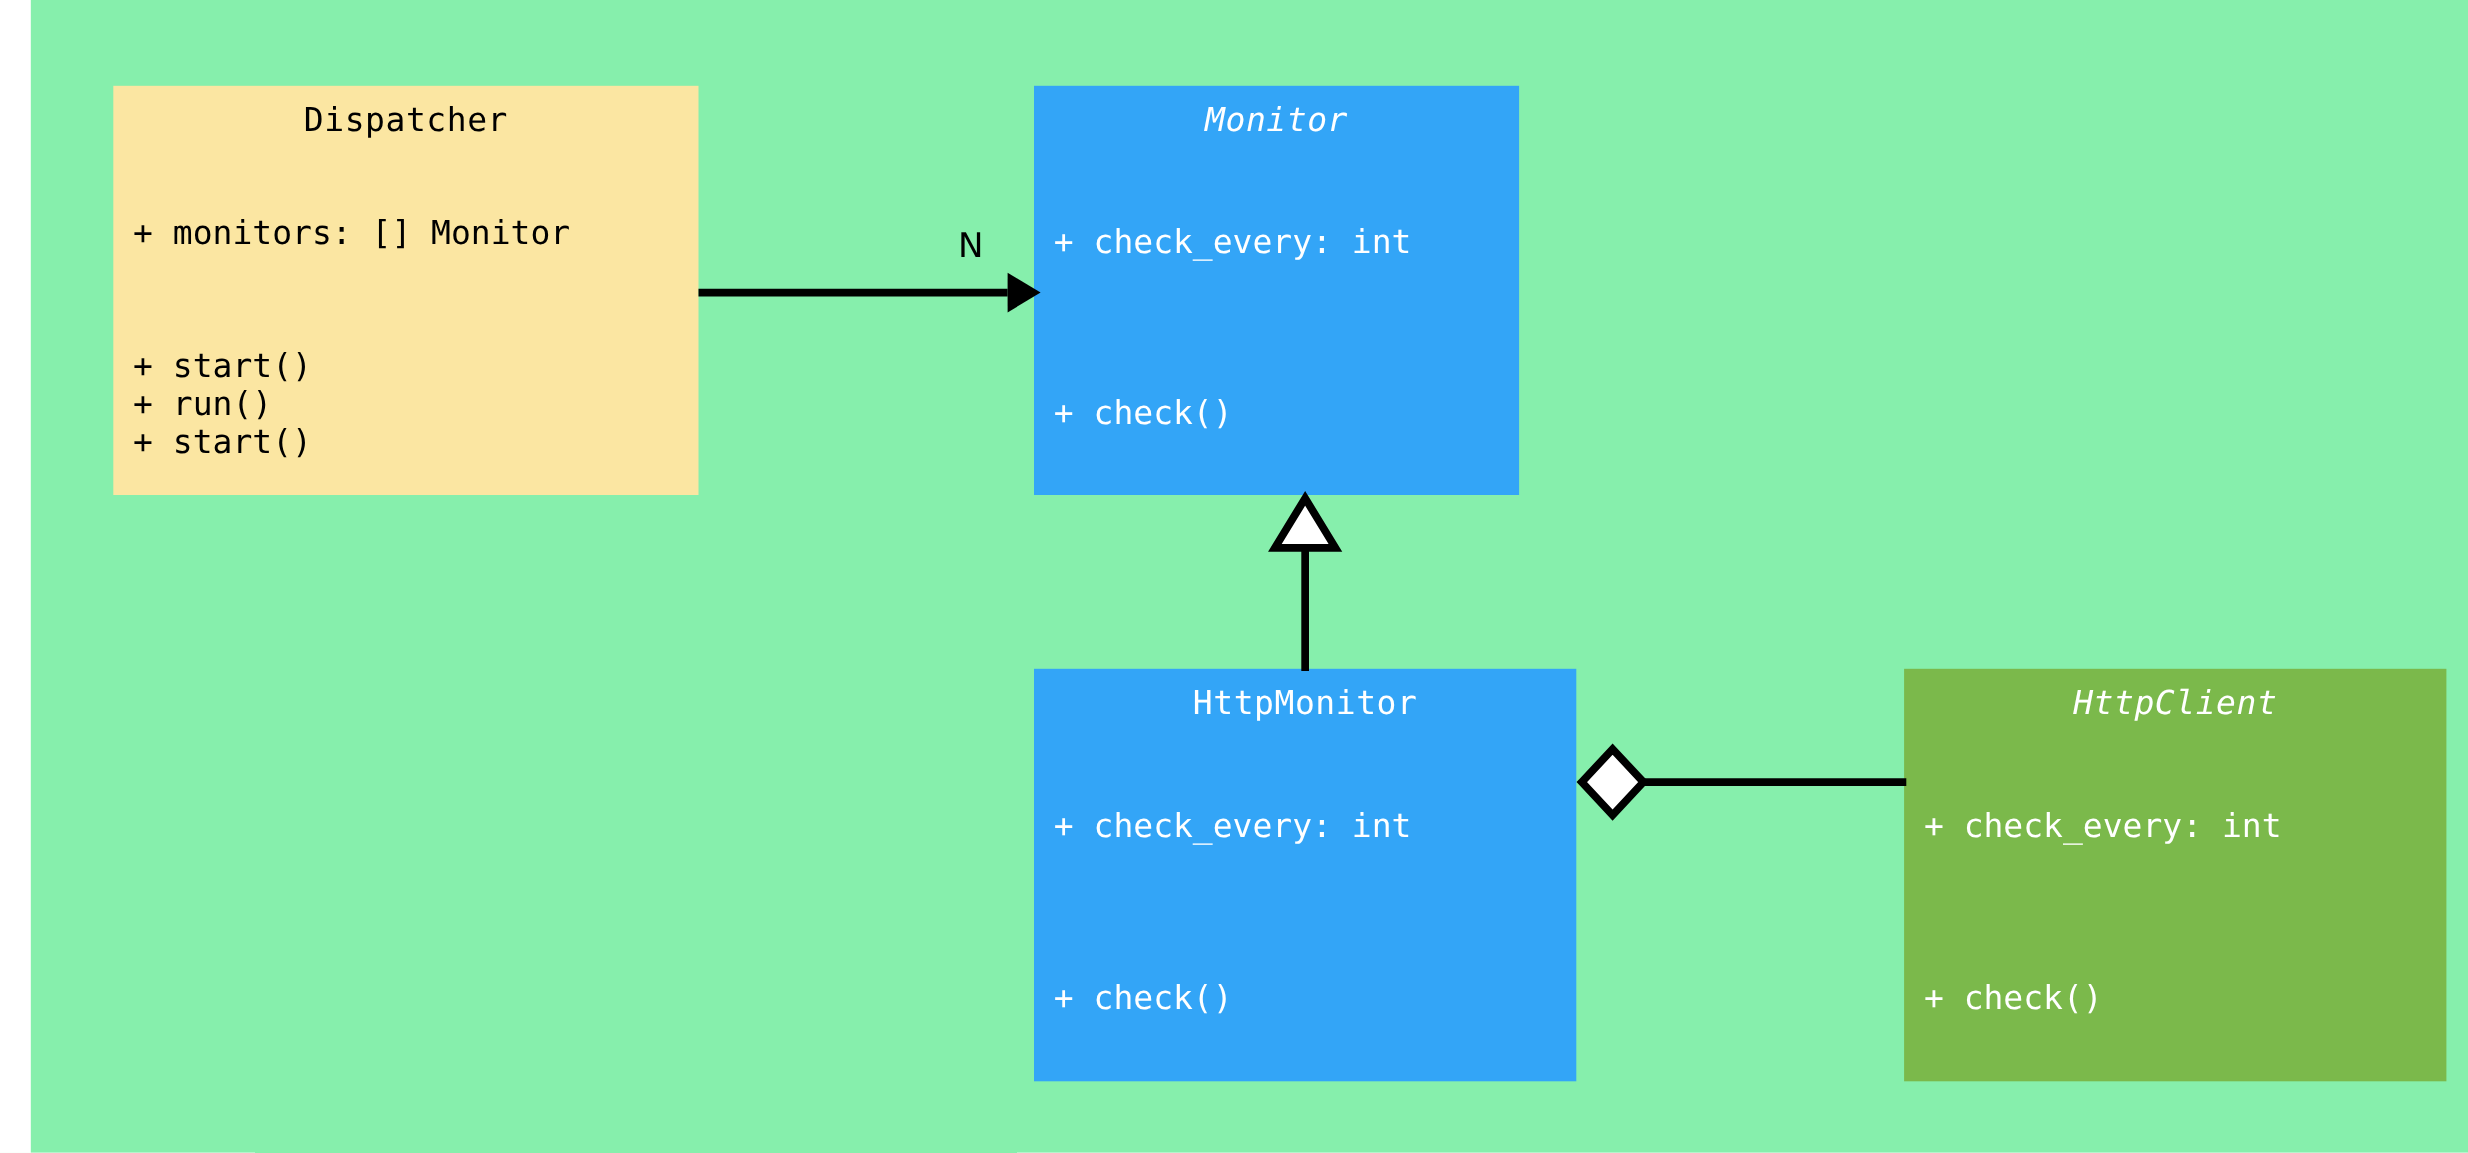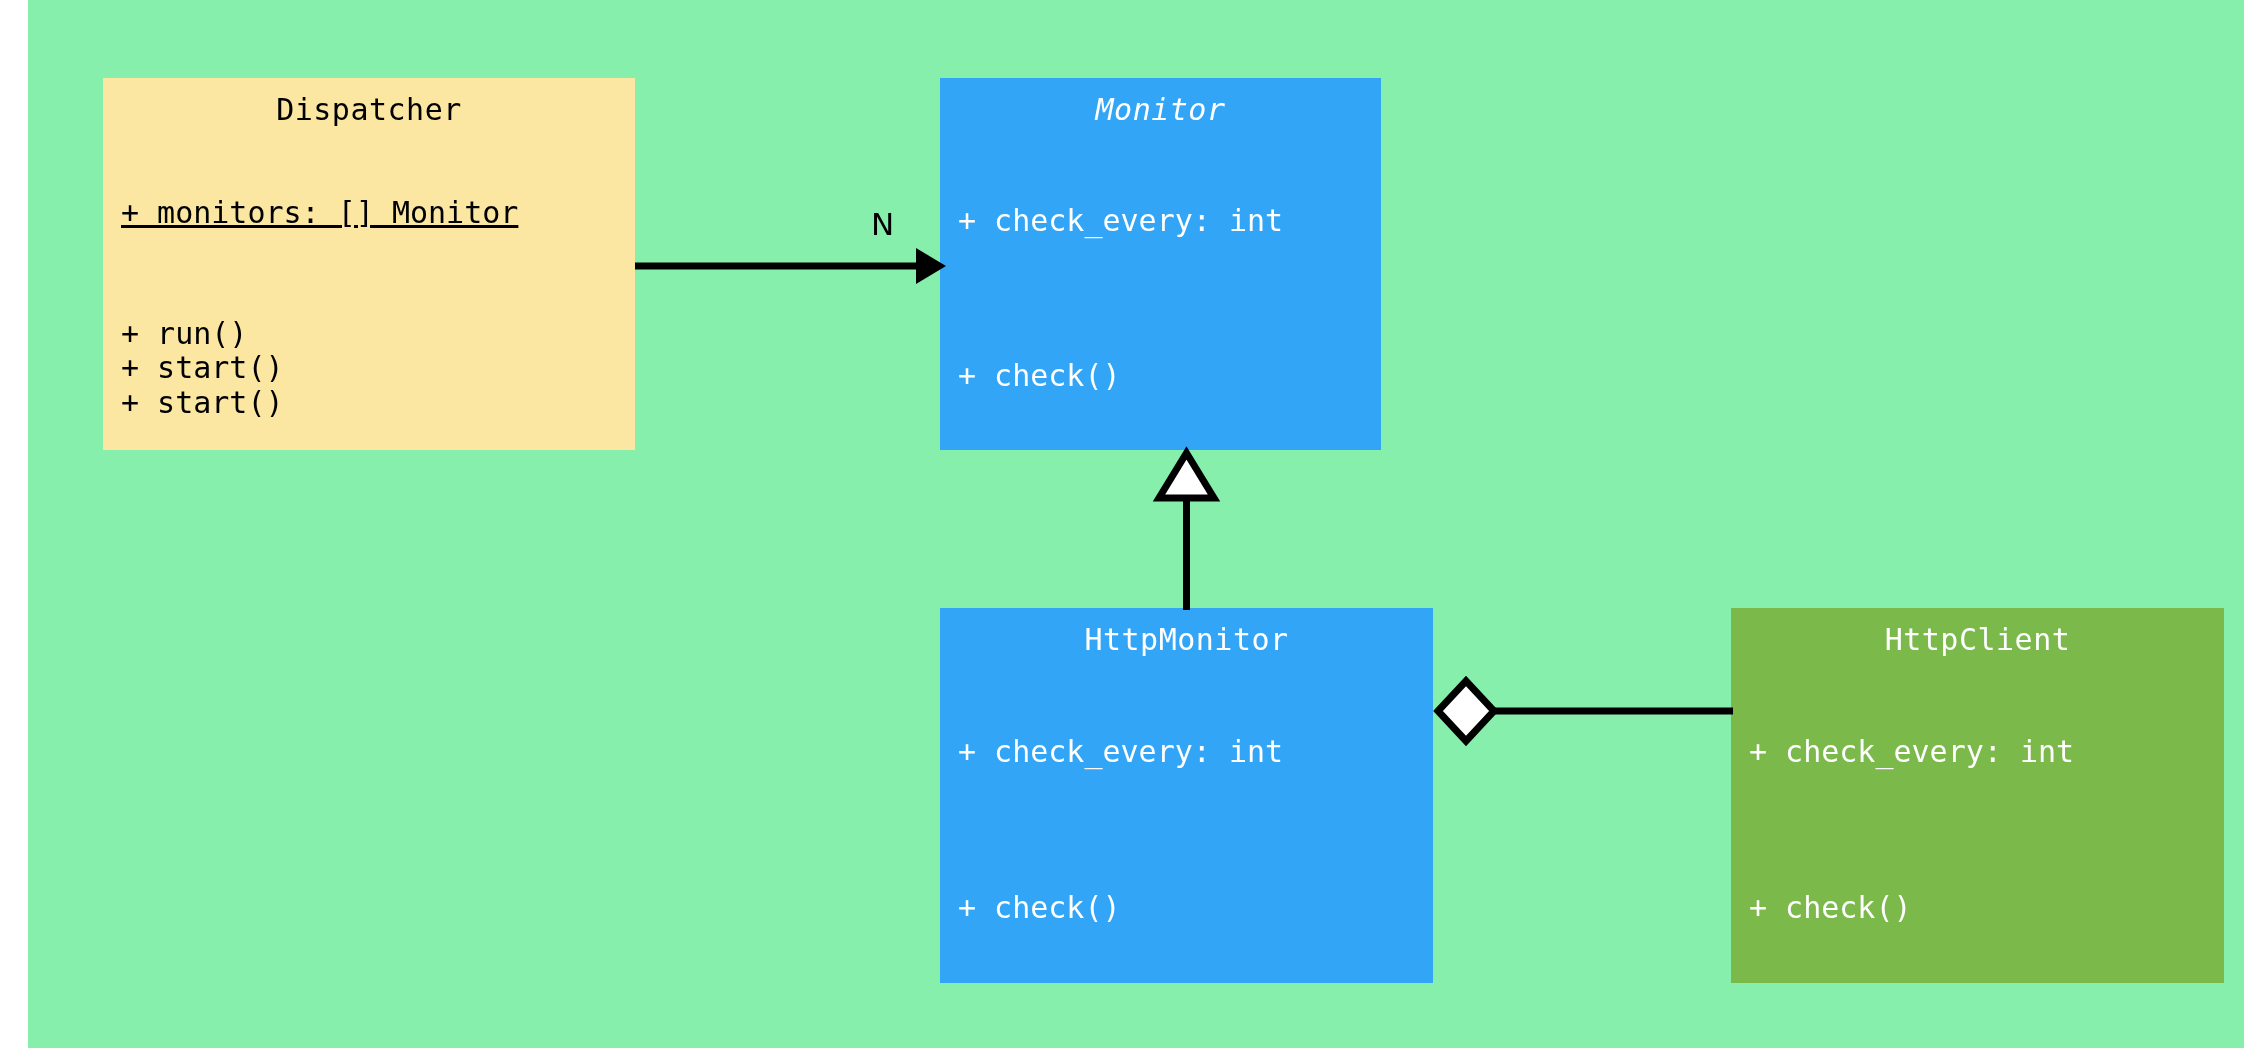--- a/index.html
+++ b/index.html
@@ -84,26 +84,26 @@
     white-space: pre;
   }
 </style>
 </head>
 <body>
 
 <div id="canvas">
 
   <div class="uml-class theme-yellow" style="left:75px; top:78px; width:532px; height:372px;">
     <div class="compartment class-title" style="height:62px;">Dispatcher</div>
-    <div class="compartment member-list" style="height:133px;text-decoration:underline;">
+    <div class="compartment member-list" style="height:133px;">
       <div class="member">+ monitors: [] Monitor</div>
     </div>
     <div class="compartment member-list" style="height:163px;">
+      <div class="member">+ start()</div>
       <div class="member">+ run()</div>
-      <div class="member">+ start()</div>
       <div class="member">+ start()</div>
     </div>
   </div>
 
   <div class="uml-class theme-blue" style="left:912px; top:78px; width:441px; height:372px;">
     <div class="compartment class-title abstract" style="height:62px;">Monitor</div>
     <div class="compartment member-list" style="height:148px;">
       <div class="member">+ check_every: int</div>
     </div>
     <div class="compartment member-list" style="height:148px;">
@@ -115,21 +115,21 @@
     <div class="compartment class-title" style="height:62px;">HttpMonitor</div>
     <div class="compartment member-list" style="height:150px;">
       <div class="member">+ check_every: int</div>
     </div>
     <div class="compartment member-list" style="height:149px;">
       <div class="member">+ check()</div>
     </div>
   </div>
 
   <div class="uml-class theme-green" style="left:1703px; top:608px; width:493px; height:375px;">
-    <div class="compartment class-title" style="height:62px;">HttpClient</div>
+    <div class="compartment class-title" style="height:62px;font-style:italic;">HttpClient</div>
     <div class="compartment member-list" style="height:150px;">
       <div class="member">+ check_every: int</div>
     </div>
     <div class="compartment member-list" style="height:149px;">
       <div class="member">+ check()</div>
     </div>
   </div>
 
   <svg class="connector" style="left:600px; top:235px; width:320px; height:62px;" viewBox="0 0 320 62">
     <line x1="7" y1="31" x2="288" y2="31" stroke="#000000" stroke-width="7"></line>

